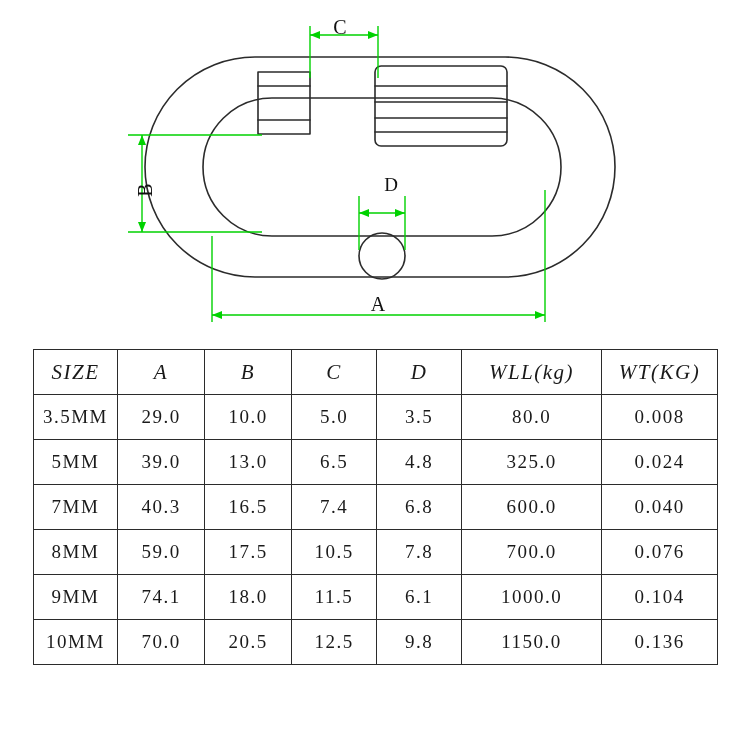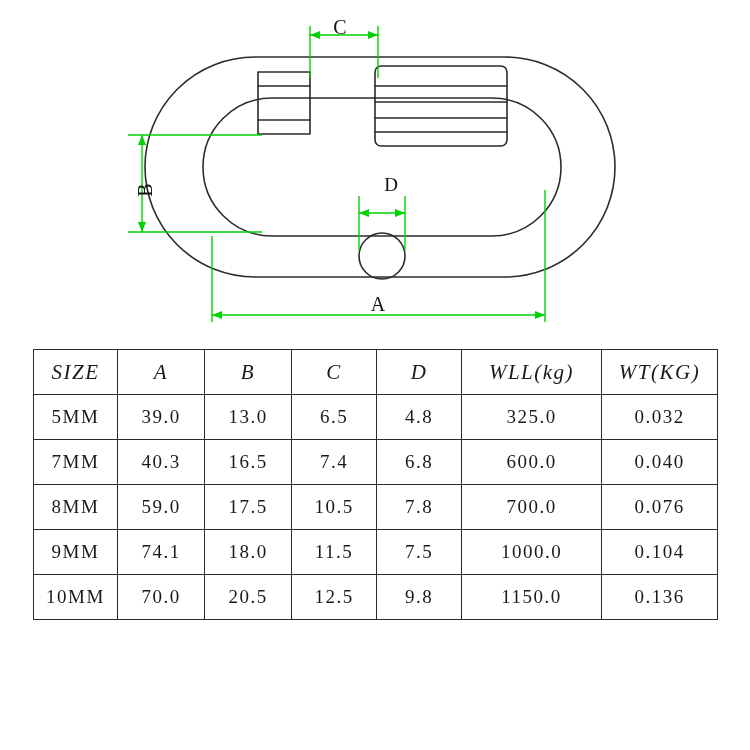--- a/index.html
+++ b/index.html
@@ -157,27 +157,36 @@
           <th>A</th>
           <th>B</th>
           <th>C</th>
           <th>D</th>
           <th>WLL(kg)</th>
           <th>WT(KG)</th>
         </tr>
       </thead>
       <tbody>
         <tr>
+          <td>3.5MM</td>
+          <td>29.0</td>
+          <td>10.0</td>
+          <td>5.0</td>
+          <td>3.5</td>
+          <td>80.0</td>
+          <td>0.008</td>
+        </tr>
+        <tr>
           <td>5MM</td>
           <td>39.0</td>
           <td>13.0</td>
           <td>6.5</td>
           <td>4.8</td>
           <td>325.0</td>
-          <td>0.032</td>
+          <td>0.024</td>
         </tr>
         <tr>
           <td>7MM</td>
           <td>40.3</td>
           <td>16.5</td>
           <td>7.4</td>
           <td>6.8</td>
           <td>600.0</td>
           <td>0.040</td>
         </tr>
@@ -188,21 +197,21 @@
           <td>10.5</td>
           <td>7.8</td>
           <td>700.0</td>
           <td>0.076</td>
         </tr>
         <tr>
           <td>9MM</td>
           <td>74.1</td>
           <td>18.0</td>
           <td>11.5</td>
-          <td>7.5</td>
+          <td>6.1</td>
           <td>1000.0</td>
           <td>0.104</td>
         </tr>
         <tr>
           <td>10MM</td>
           <td>70.0</td>
           <td>20.5</td>
           <td>12.5</td>
           <td>9.8</td>
           <td>1150.0</td>

